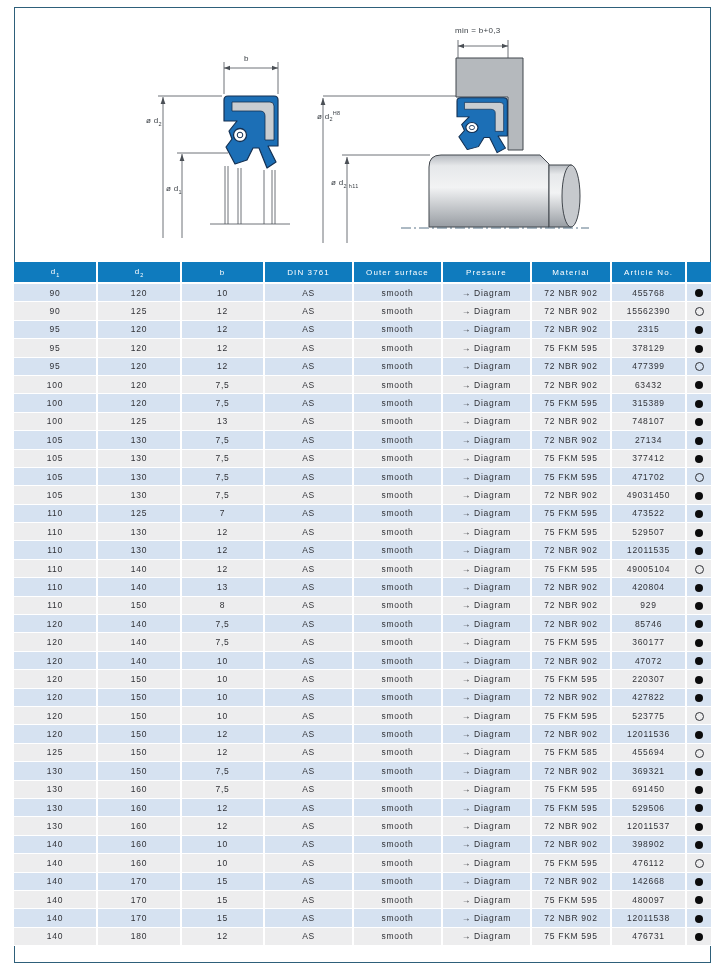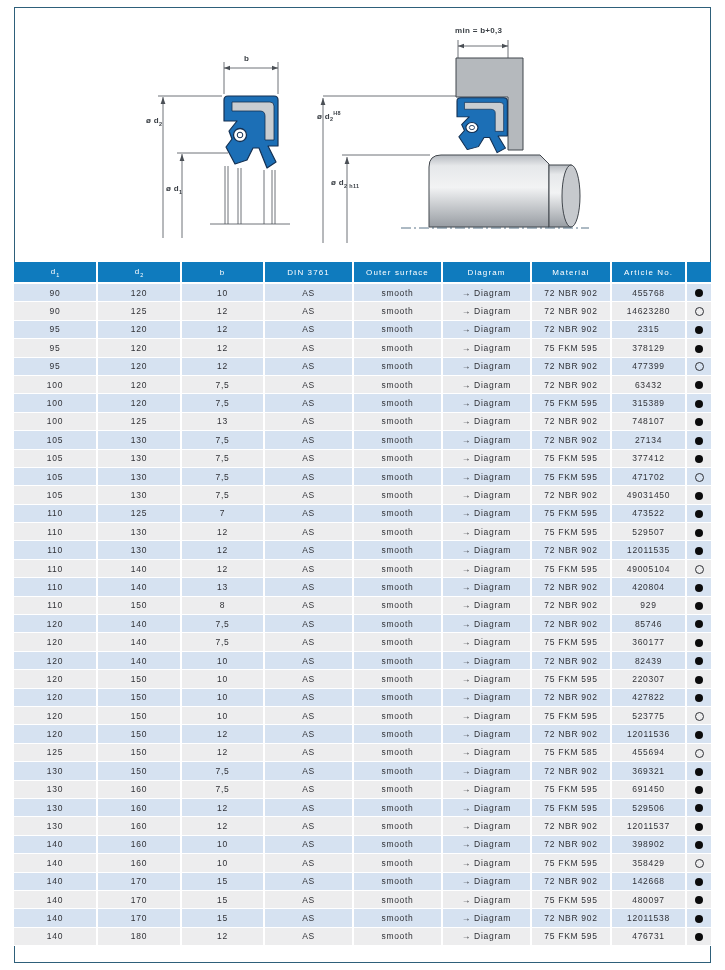--- a/index.html
+++ b/index.html
@@ -11,21 +11,20 @@
     position:absolute;left:14px;top:7px;width:697px;height:956px;
     border:1px solid #2e607a;box-sizing:border-box;pointer-events:none;
   }
   .diagrams{
     position:absolute;left:14px;top:10px;width:697px;height:248px;
   }
   .diagrams svg{position:absolute;left:0;top:0;}
   .dlabel{
     position:absolute;font-size:8px;color:#3b4046;white-space:nowrap;
     letter-spacing:0.3px;
-    font-weight:bold;
   }
   .dsub{font-size:5.5px;vertical-align:sub;}
   .dsup{font-size:5.5px;vertical-align:super;}
   .fitsub{font-size:5.5px;vertical-align:sub;margin-left:2px;}
   .dim line{stroke:#4a4f55;stroke-width:0.8;fill:none;}
   .dim polygon{fill:#4a4f55;stroke:none;}
   .seal-blue{fill:#1c6fb6;stroke:#143052;stroke-width:1.2;stroke-linejoin:round;}
   .seal-insert{fill:#c9cdd1;stroke:#143052;stroke-width:0.8;stroke-linejoin:round;}
   .spring-outer{fill:#ffffff;stroke:#143052;stroke-width:1.3;}
   .spring-inner{fill:#ffffff;stroke:#143052;stroke-width:1;}
@@ -142,21 +141,21 @@
       <col style="width:75px">
       <col style="width:25px">
   </colgroup>
   <thead>
     <tr>
       <th><span>d</span><sub class="hsub">1</sub></th>
       <th><span>d</span><sub class="hsub">2</sub></th>
       <th><span>b</span></th>
       <th><span>DIN 3761</span></th>
       <th><span>Outer surface</span></th>
-      <th><span>Diagram</span></th>
+      <th><span>Pressure</span></th>
       <th><span>Material</span></th>
       <th><span>Article No.</span></th>
       <th><span></span></th>
     </tr>
   </thead>
   <tbody>
       <tr>
         <td>90</td>
         <td>120</td>
         <td>10</td>
@@ -168,21 +167,21 @@
         <td><span class="dot"></span></td>
       </tr>
       <tr>
         <td>90</td>
         <td>125</td>
         <td>12</td>
         <td>AS</td>
         <td>smooth</td>
         <td>→ Diagram</td>
         <td>72 NBR 902</td>
-        <td>14623280</td>
+        <td>15562390</td>
         <td><span class="ring"></span></td>
       </tr>
       <tr>
         <td>95</td>
         <td>120</td>
         <td>12</td>
         <td>AS</td>
         <td>smooth</td>
         <td>→ Diagram</td>
         <td>72 NBR 902</td>
@@ -377,21 +376,21 @@
         <td><span class="dot"></span></td>
       </tr>
       <tr>
         <td>120</td>
         <td>140</td>
         <td>10</td>
         <td>AS</td>
         <td>smooth</td>
         <td>→ Diagram</td>
         <td>72 NBR 902</td>
-        <td>82439</td>
+        <td>47072</td>
         <td><span class="dot"></span></td>
       </tr>
       <tr>
         <td>120</td>
         <td>150</td>
         <td>10</td>
         <td>AS</td>
         <td>smooth</td>
         <td>→ Diagram</td>
         <td>75 FKM 595</td>
@@ -498,21 +497,21 @@
         <td><span class="dot"></span></td>
       </tr>
       <tr>
         <td>140</td>
         <td>160</td>
         <td>10</td>
         <td>AS</td>
         <td>smooth</td>
         <td>→ Diagram</td>
         <td>75 FKM 595</td>
-        <td>358429</td>
+        <td>476112</td>
         <td><span class="ring"></span></td>
       </tr>
       <tr>
         <td>140</td>
         <td>170</td>
         <td>15</td>
         <td>AS</td>
         <td>smooth</td>
         <td>→ Diagram</td>
         <td>72 NBR 902</td>

